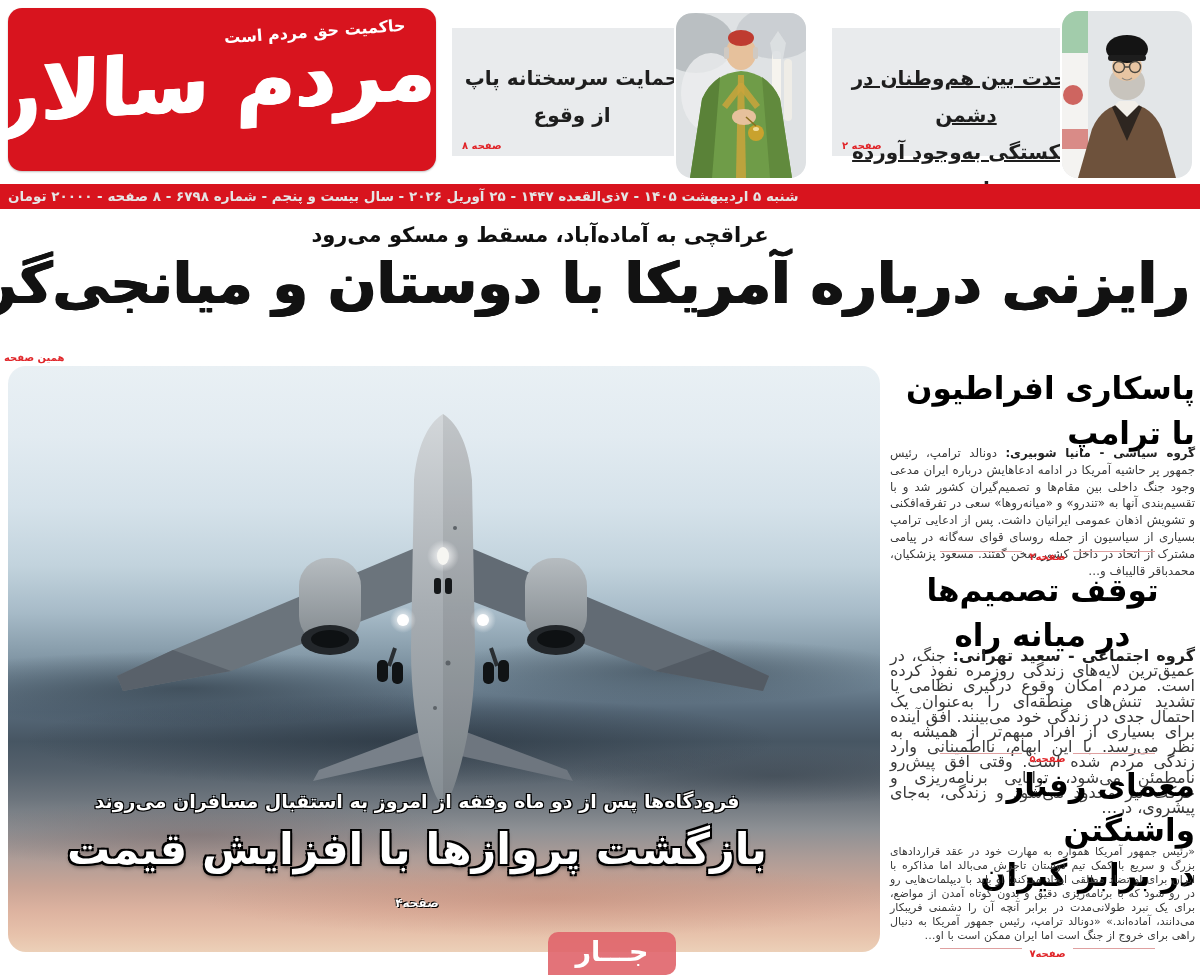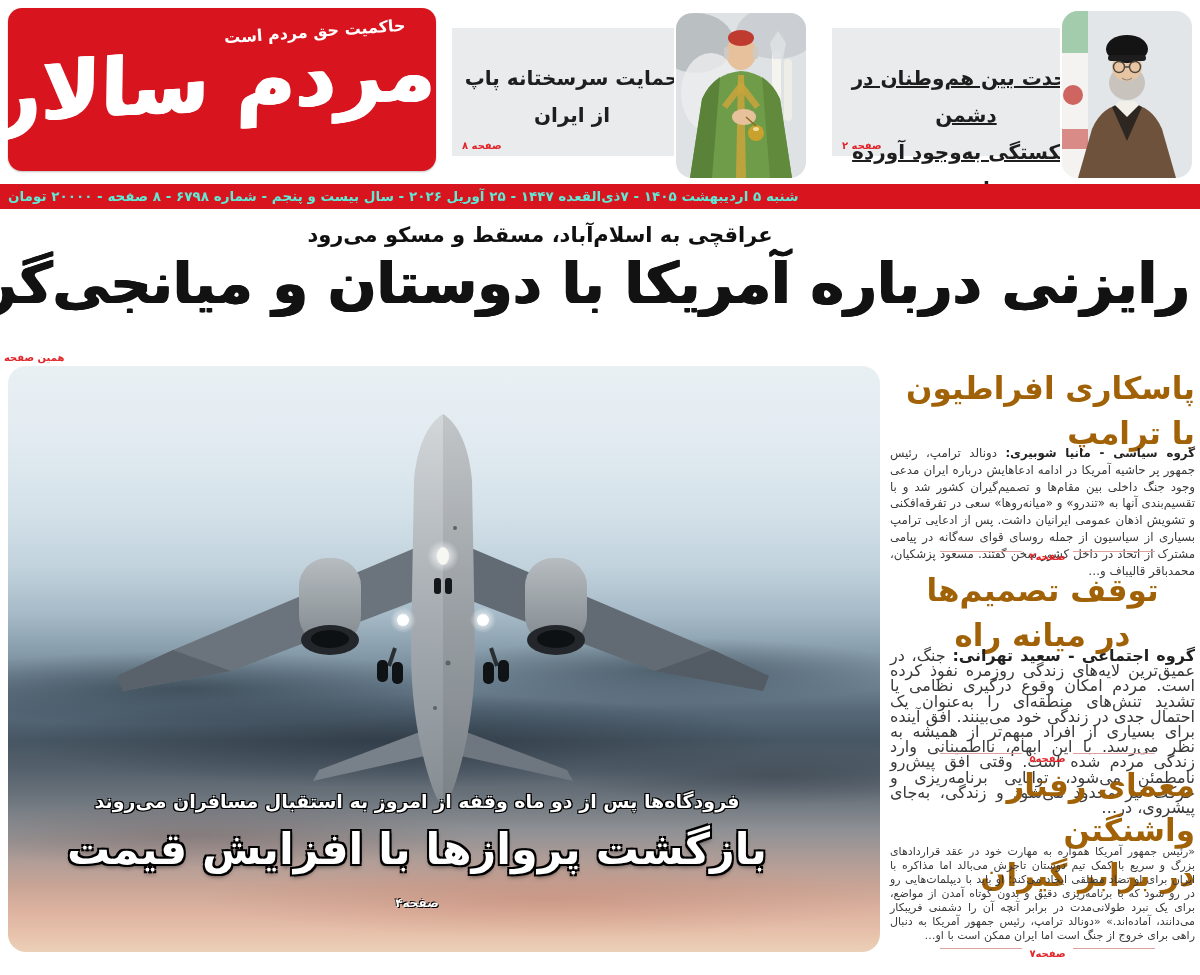--- a/index.html
+++ b/index.html
@@ -18,21 +18,21 @@
   .topbox1 .topbox-title { left:4px; }
   .topbox2 .topbox-title { left:18px;text-decoration:underline; }
   .pageref { position:absolute; left:10px; bottom:5px; color:#e0262a; font-size:10px; font-weight:bold; }
 
   .head-photo { position:absolute; overflow:hidden; border-radius:16px; box-shadow:0 0 0 2px #fff; }
   .pope-photo { left:676px; top:13px; width:130px; height:165px; }
   .cleric-photo { left:1062px; top:11px; width:130px; height:167px; }
 
   
   .dateband { position:absolute; left:0; top:184px; width:1200px; height:25px; background:#d8141e; }
-  .dateband .dl { position:absolute; left:8px; top:0; height:25px; line-height:25px; color:#5eead4; font-size:13.5px; font-weight:bold; white-space:nowrap; direction:rtl; }
+  .dateband .dl { position:absolute; left:8px; top:0; height:25px; line-height:25px; color:#e5e5e5; font-size:13.5px; font-weight:bold; white-space:nowrap; direction:rtl; }
 
   
   .kicker { position:absolute; left:300px; width:480px; top:223px; text-align:center; font-size:21px; font-weight:bold; color:#101010; }
   .headline { position:absolute; left:10px; right:10px; top:250px; text-align:center; font-size:57px; font-weight:bold; color:#121212; text-shadow:0.8px 0 #121212, -0.8px 0 #121212; white-space:nowrap; }
   .samepage { position:absolute; left:4px; top:352px; color:#e0262a; font-size:10px; font-weight:bold; }
 
   
   .mainphoto { position:absolute; left:8px; top:366px; width:872px; height:586px; border-radius:18px; overflow:hidden; z-index:1;
     background:
       radial-gradient(48% 9% at 20% 55%, rgba(33,44,54,.55), transparent 70%),
@@ -48,21 +48,21 @@
   .cap-kicker { top:424px; font-size:19px; font-weight:bold;
     text-shadow:1.2px 1.2px 0 #000,-1.2px 1.2px 0 #000,1.2px -1.2px 0 #000,-1.2px -1.2px 0 #000; }
   .cap-title { top:458px; font-size:43px; font-weight:bold;
     text-shadow:2px 2px 0 #000,-2px 2px 0 #000,2px -2px 0 #000,-2px -2px 0 #000,0 3px 4px rgba(0,0,0,.5); }
   .cap-page { top:530px; font-size:12px; font-weight:bold; text-shadow:1px 1px 0 #000,-1px -1px 0 #000; }
 
   .watermark { position:absolute; left:548px; top:932px; width:128px; height:43px; background:rgba(224,100,106,.9); border-radius:10px 10px 10px 0; z-index:2; }
   .watermark span { display:block; text-align:center; line-height:40px; color:#fff; font-size:27px; font-weight:bold; }
 
   
-  .col-title { position:absolute; left:890px; width:305px; text-align:right; font-size:31px; line-height:45px; font-weight:bold; color:#a16207; }
+  .col-title { position:absolute; left:890px; width:305px; text-align:right; font-size:31px; line-height:45px; font-weight:bold; color:#000000; }
   .col-body { position:absolute; left:890px; width:305px; text-align:justify; color:#3a3a3a; direction:rtl; }
   .col-body b { color:#222; }
   .a1t { top:366px; } .a1b { top:445px; font-size:11.8px; line-height:16.8px; }
   .a2t { top:568px;text-align:center; } .a2b { top:648px; font-size:16px; line-height:15.2px; }
   .a3t { top:763px; } .a3b { top:845px; font-size:11px;   line-height:14px; }
   .divider { position:absolute; left:940px; width:215px; display:flex; align-items:flex-start; gap:7px; color:#e0262a; font-size:10px; font-weight:bold; }
   .divider .line { flex:1; height:1px; background:#dfa0a0; }
   .d1 { top:551px; } .d2 { top:753px; } .d3 { top:948px; }
 </style>
 </head>
@@ -71,21 +71,21 @@
 <div class="page">
 
   <div class="logo-box">
     <div class="logo-tagline">حاکمیت حق مردم است</div>
     <div class="logo-title">مردم سالاری</div>
   </div>
 
   <div class="topbox topbox1">
     <div class="topbox-title">
       <span>حمایت سرسختانه پاپ</span><br>
-      <span>از ایران</span>
+      <span>از وقوع</span>
     </div>
     <div class="pageref">صفحه ۸</div>
   </div>
   <div class="head-photo pope-photo">
     <svg width="130" height="165" viewBox="0 0 130 165" xmlns="http://www.w3.org/2000/svg">
       <rect width="130" height="165" fill="#dfe2e4"></rect>
       <ellipse cx="20" cy="30" rx="38" ry="30" fill="#aab0b4" opacity=".7"></ellipse>
       <ellipse cx="100" cy="20" rx="40" ry="26" fill="#c6cbce" opacity=".8"></ellipse>
       <ellipse cx="35" cy="80" rx="30" ry="40" fill="#eceeef" opacity=".8"></ellipse>
       <rect x="96" y="38" width="9" height="70" rx="4" fill="#f6f4ee"></rect>
@@ -132,21 +132,21 @@
       <circle cx="73" cy="56" r="5.5" fill="none" stroke="#4a463f" stroke-width="1.4"></circle>
       <path d="M62,56 h6" stroke="#4a463f" stroke-width="1.4"></path>
       <path d="M60,67 q5,4 10,0" stroke="#8f8a82" stroke-width="1.2" fill="none"></path>
     </svg>
   </div>
 
   <div class="dateband">
     <span class="dl">شنبه ۵ اردیبهشت ۱۴۰۵ - ۷ذی‌القعده ۱۴۴۷ - ۲۵ آوریل ۲۰۲۶ - سال بیست و پنجم - شماره ۶۷۹۸ - ۸ صفحه - ۲۰۰۰۰ تومان</span>
   </div>
 
-  <div class="kicker">عراقچی به اسلام‌آباد، مسقط و مسکو می‌رود</div>
+  <div class="kicker">عراقچی به آماده‌آباد، مسقط و مسکو می‌رود</div>
   <h1 class="headline">رایزنی درباره آمریکا با دوستان و میانجی‌گران</h1>
   <div class="samepage">همین صفحه</div>
 
   <figure class="mainphoto">
     <svg class="plane-svg" viewBox="0 0 680 410" xmlns="http://www.w3.org/2000/svg">
       <defs>
         <linearGradient id="fus" x1="0" y1="0" x2="0" y2="1">
           <stop offset="0" stop-color="#d3d7da"></stop>
             <stop offset=".5" stop-color="#a7adb2"></stop>
             <stop offset="1" stop-color="#858d93"></stop>
@@ -189,20 +189,23 @@
       <rect x="395" y="252" width="11" height="22" rx="5" fill="#101315"></rect>
       <circle cx="352" cy="120" r="2" fill="#5d6368"></circle>
       <circle cx="345" cy="255" r="2.5" fill="#5d6368"></circle>
       <circle cx="332" cy="300" r="2" fill="#5d6368"></circle>
     </svg>
     <div class="cap cap-kicker">فرودگاه‌ها پس از دو ماه وقفه از امروز به استقبال مسافران می‌روند</div>
     <div class="cap cap-title">بازگشت پروازها با افزایش قیمت</div>
     <div class="cap cap-page">صفحه۴</div>
   </figure>
 
+  <div class="watermark">
+    <span>جـــار</span>
+  </div>
 
   <h2 class="col-title a1t">
     <span>پاسکاری افراطیون</span><br>
     <span>با ترامپ</span>
   </h2>
   <p class="col-body a1b"><b>گروه سیاسی - مانیا شوبیری:</b> <span>دونالد ترامپ، رئیس جمهور پر حاشیه آمریکا در ادامه ادعاهایش درباره ایران مدعی وجود جنگ داخلی بین مقام‌ها و تصمیم‌گیران کشور شد و با تقسیم‌بندی آنها به «تندرو» و «میانه‌روها» سعی در تفرقه‌افکنی و تشویش اذهان عمومی ایرانیان داشت. پس از ادعایی ترامپ بسیاری از سیاسیون از جمله روسای قوای سه‌گانه در پیامی مشترک از اتحاد در داخل کشور سخن گفتند. مسعود پزشکیان، محمدباقر قالیباف و…</span></p>
   <div class="divider d1">
     <span class="line"></span>
     <span>صفحه۲</span>
     <span class="line"></span>

